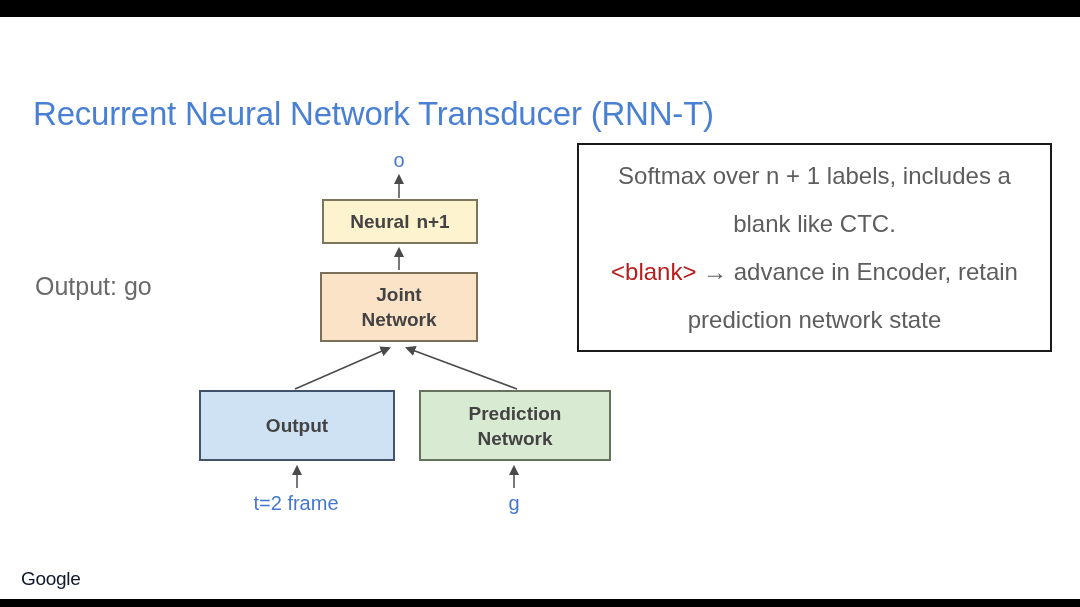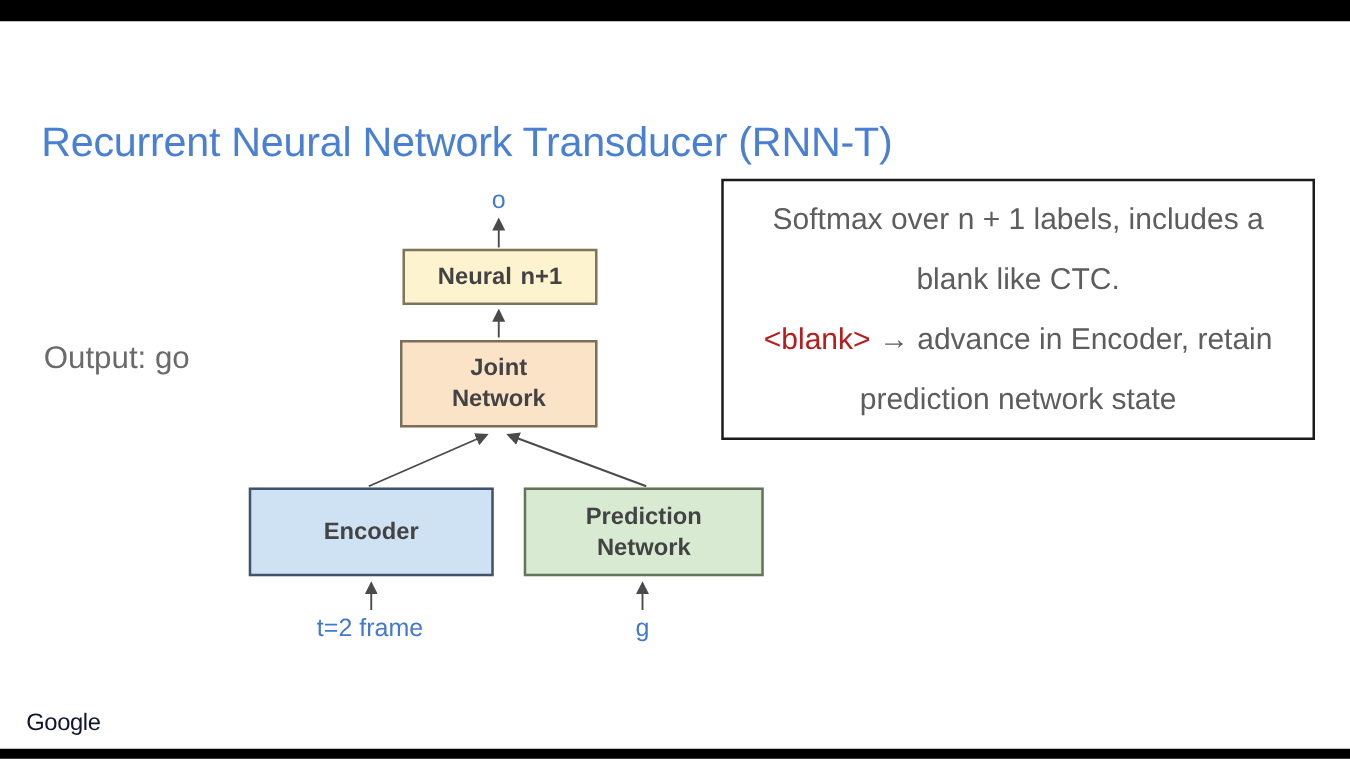--- a/index.html
+++ b/index.html
@@ -117,21 +117,21 @@
 <div class="node box-softmax">
   <span class="bold">Neural</span>
   <span class="regular">n+1</span>
 </div>
 
 <div class="node box-joint">
   <span>Joint Network</span>
 </div>
 
 <div class="node box-encoder">
-  <span class="bold">Encoder</span>
+  <span class="bold">Output</span>
 </div>
 
 <div class="node box-prediction">
   <span>Prediction Network</span>
 </div>
 
 <div class="blue-label label-t2">t=2 frame</div>
 <div class="blue-label label-g">g</div>
 
 <div class="output-label">Output: go</div>

